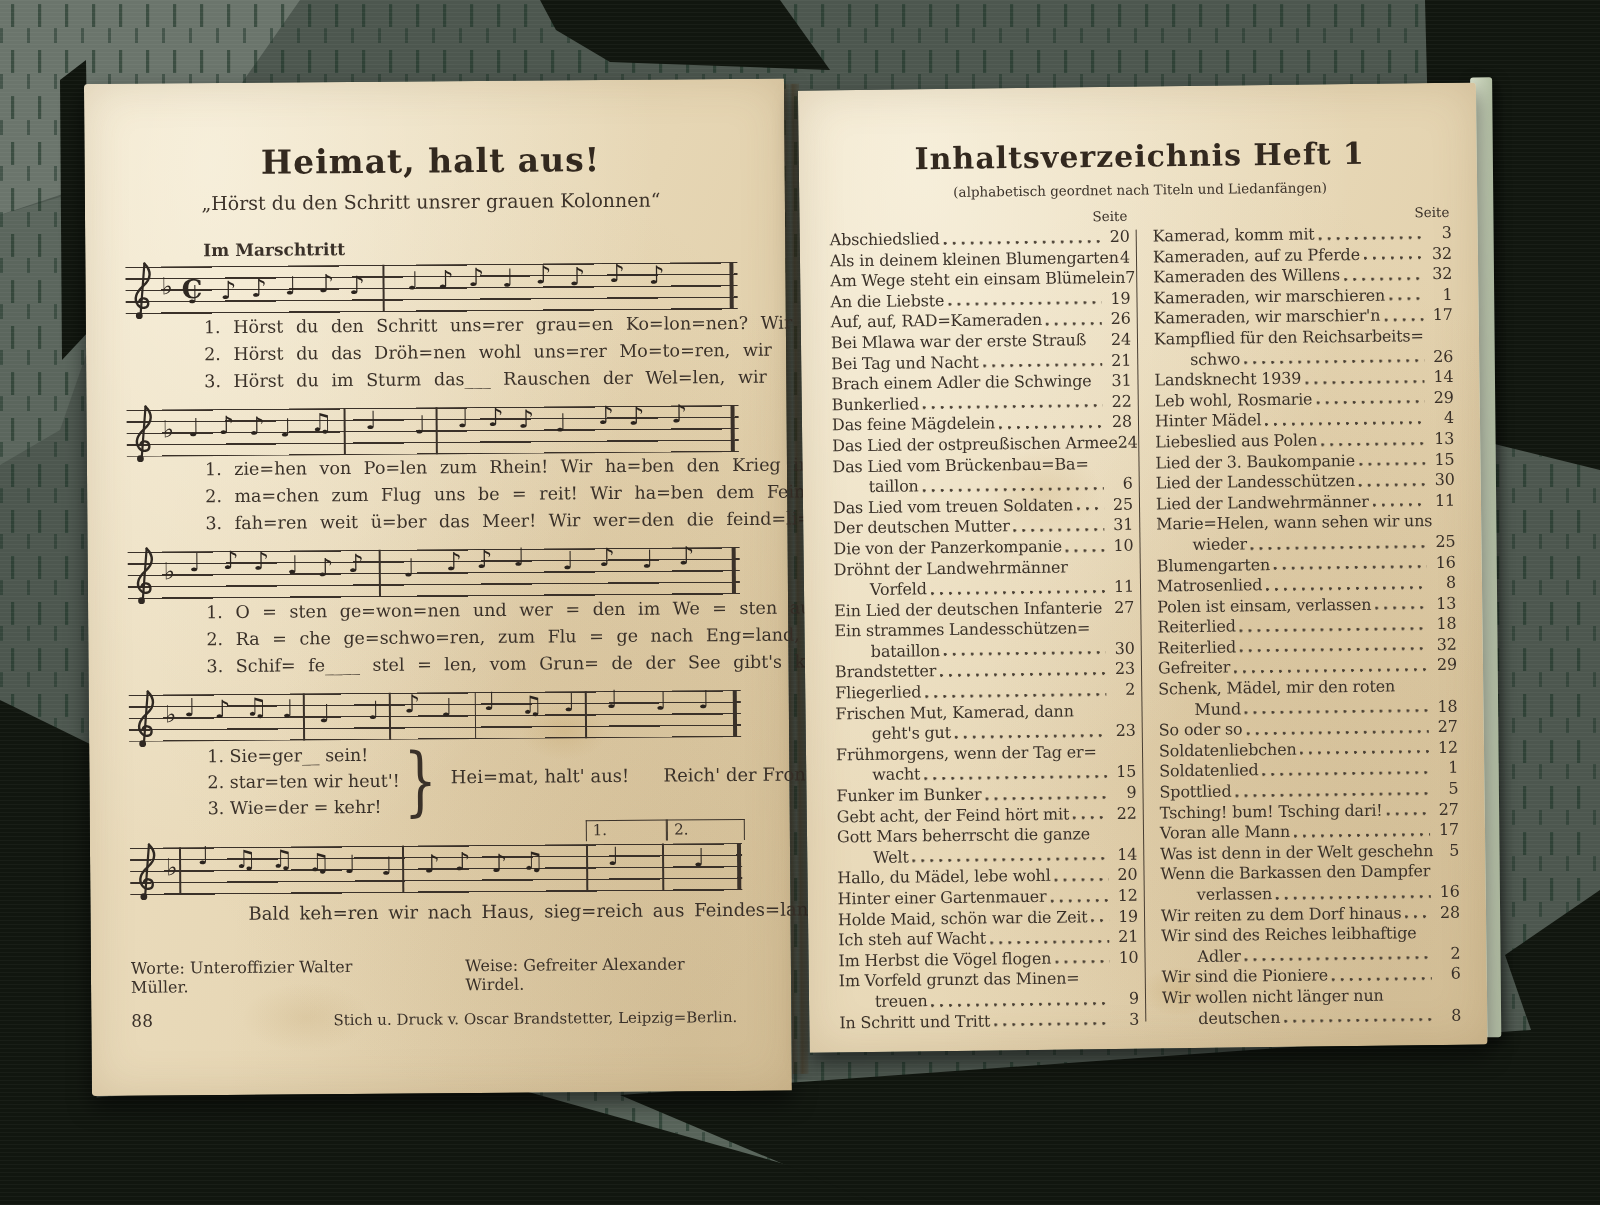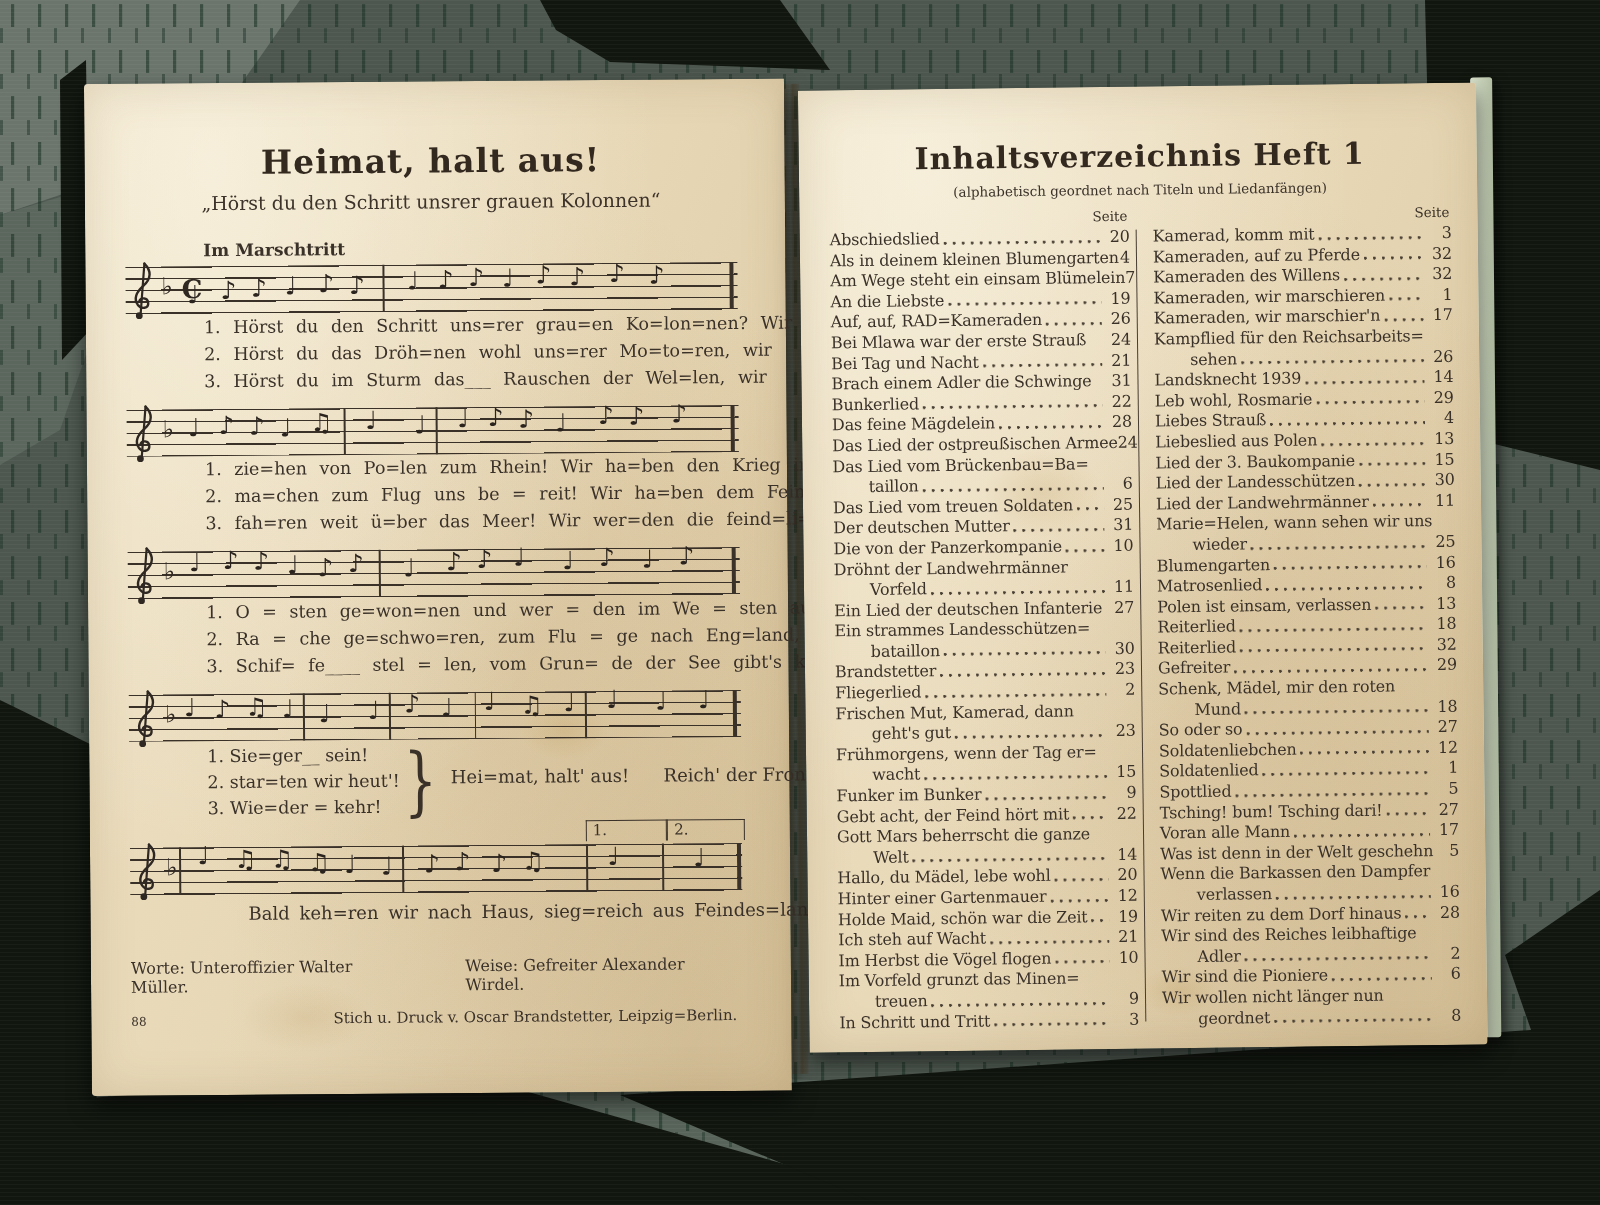--- a/index.html
+++ b/index.html
@@ -38,21 +38,21 @@
   .bar.thick{width:4px;}
   .volta{position:absolute;top:-24px;height:20px;border-top:1.6px solid #3a3129;border-left:1.6px solid #3a3129;border-right:1.6px solid #3a3129;font-size:15px;padding:0 0 0 6px;color:#3a3129;}
   .lyric{font-size:17.5px;line-height:27px;margin-left:78px;word-spacing:7px;white-space:nowrap;}
   .ending-block{display:flex;align-items:center;margin-left:78px;margin-top:2px;}
   .endings div{font-size:17.5px;line-height:26px;white-space:nowrap;}
   .brace{font-size:52px;transform:scaleY(1.45);margin:0 14px 0 4px;color:#3a3129;}
   .refrain{font-size:18px;white-space:pre;margin-top:-8px;}
   .final-lyric{display:flex;gap:64px;font-size:18px;margin:8px 0 0 118px;word-spacing:4px;white-space:nowrap;}
   .credits{display:flex;gap:56px;font-size:16px;margin:34px 0 0 0;}
   .footrow{display:flex;justify-content:space-between;align-items:flex-end;margin-top:14px;}
-  .pageno{font-size:12px;}
+  .pageno{font-size:17px;}
   .printer{font-size:15px;margin-right:6px;}
 
   
   .toc{position:absolute;inset:0;padding:52px 26px 0 30px;}
   .toc-title{text-align:center;font-size:30px;font-weight:bold;letter-spacing:1px;color:#33291f;}
   .toc-sub{text-align:center;font-size:13.5px;margin-top:8px;}
   .toc-cols{display:flex;margin-top:10px;}
   .toc-col{width:300px;}
   .toc-col.rightcol{width:308px;padding-left:12px;}
   .toc-divider{width:0;border-left:1.6px solid #473d32;margin:22px 4px 8px 6px;}
@@ -515,36 +515,36 @@
                 </div>
                 <div class="toc-line">
                   <span class="t">Kameraden, wir marschier'n</span>
                   <span class="dots"></span>
                   <span class="p">17</span>
                 </div>
                 <div class="toc-line">
                   <span class="t">Kampflied für den Reichsarbeits=</span>
                 </div>
                 <div class="toc-line cont">
-                  <span class="t">sehen</span>
+                  <span class="t">schwo</span>
                   <span class="dots"></span>
                   <span class="p">26</span>
                 </div>
                 <div class="toc-line">
                   <span class="t">Landsknecht 1939</span>
                   <span class="dots"></span>
                   <span class="p">14</span>
                 </div>
                 <div class="toc-line">
                   <span class="t">Leb wohl, Rosmarie</span>
                   <span class="dots"></span>
                   <span class="p">29</span>
                 </div>
                 <div class="toc-line">
-                  <span class="t">Liebes Strauß</span>
+                  <span class="t">Hinter Mädel</span>
                   <span class="dots"></span>
                   <span class="p">4</span>
                 </div>
                 <div class="toc-line">
                   <span class="t">Liebeslied aus Polen</span>
                   <span class="dots"></span>
                   <span class="p">13</span>
                 </div>
                 <div class="toc-line">
                   <span class="t">Lied der 3. Baukompanie</span>
@@ -665,21 +665,21 @@
                 </div>
                 <div class="toc-line">
                   <span class="t">Wir sind die Pioniere</span>
                   <span class="dots"></span>
                   <span class="p">6</span>
                 </div>
                 <div class="toc-line">
                   <span class="t">Wir wollen nicht länger nun</span>
                 </div>
                 <div class="toc-line cont">
-                  <span class="t">geordnet</span>
+                  <span class="t">deutschen</span>
                   <span class="dots"></span>
                   <span class="p">8</span>
                 </div>
               </div>
           </div>
         </div>
       </div>
     </div>
   </div>
 </div>

